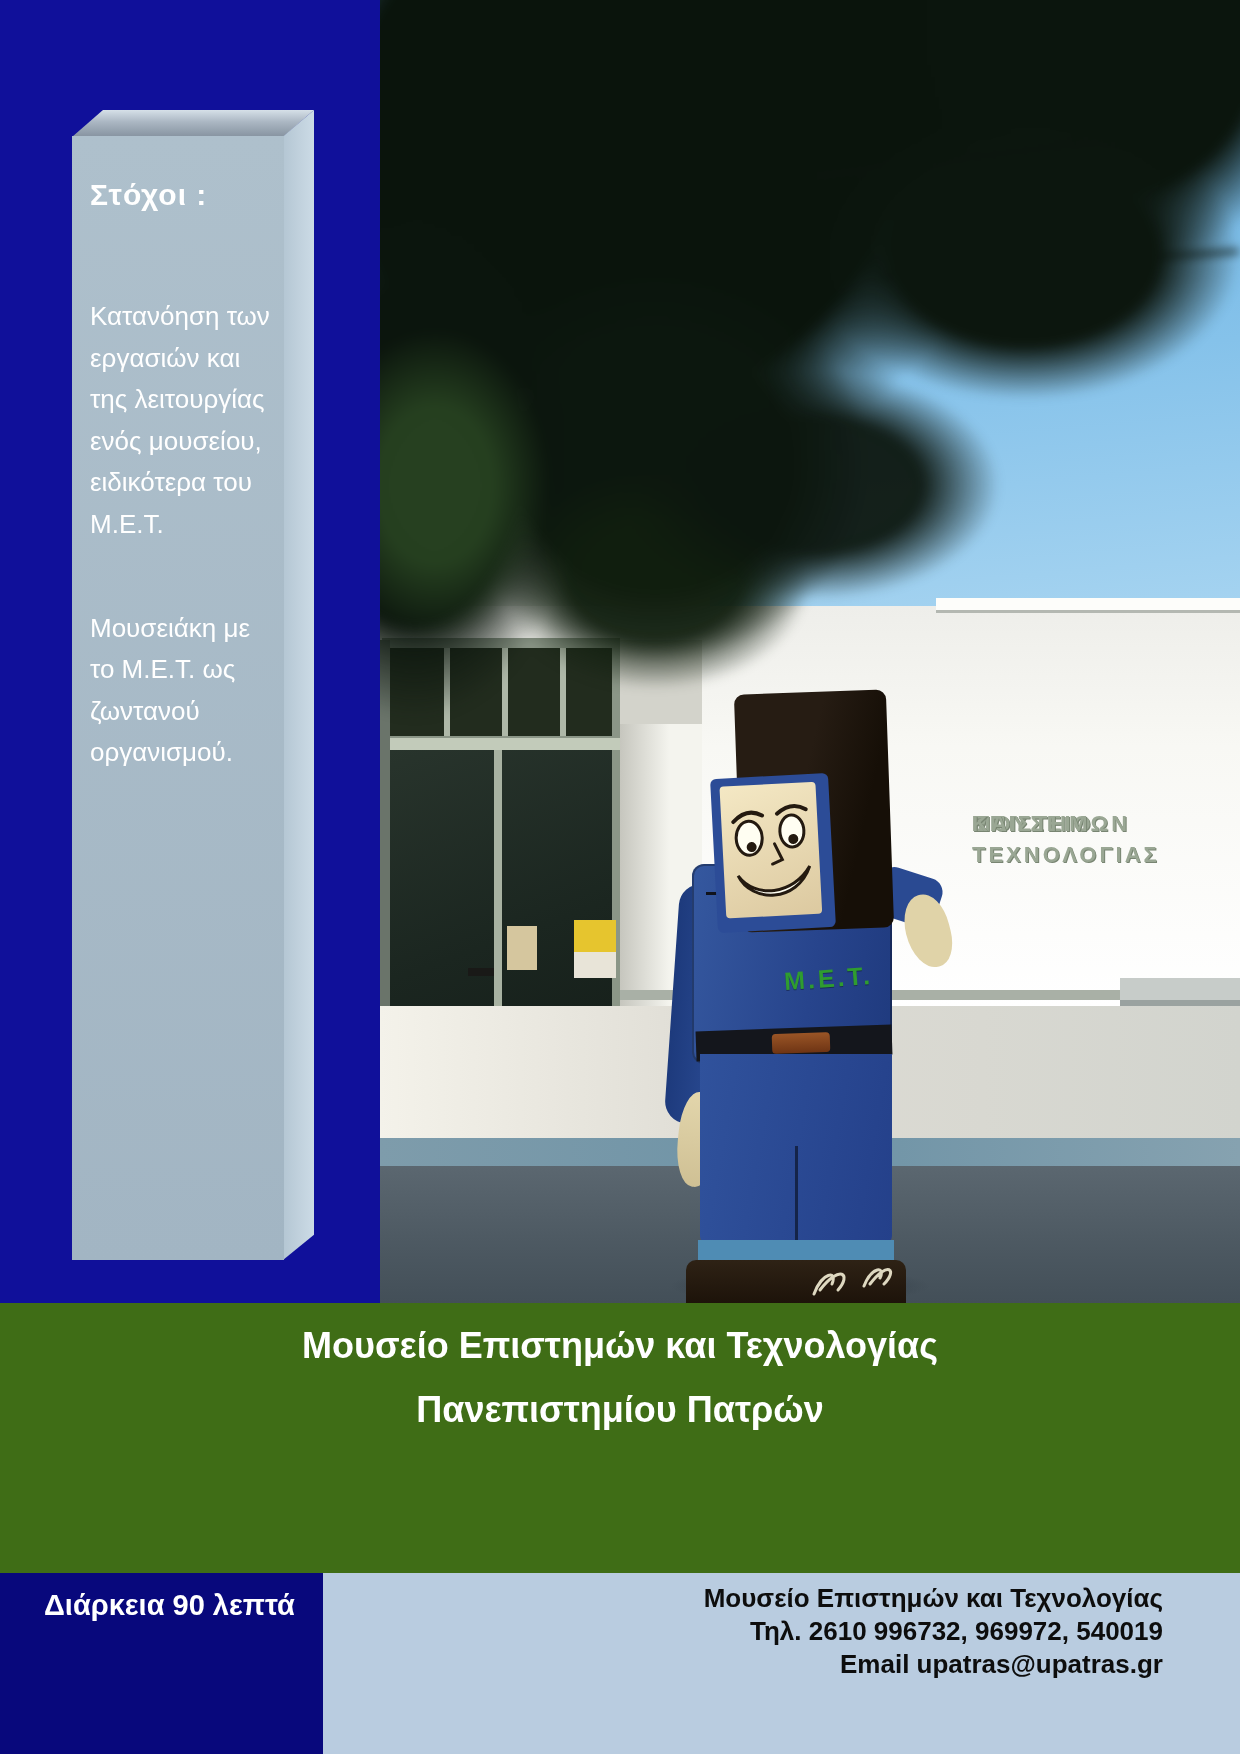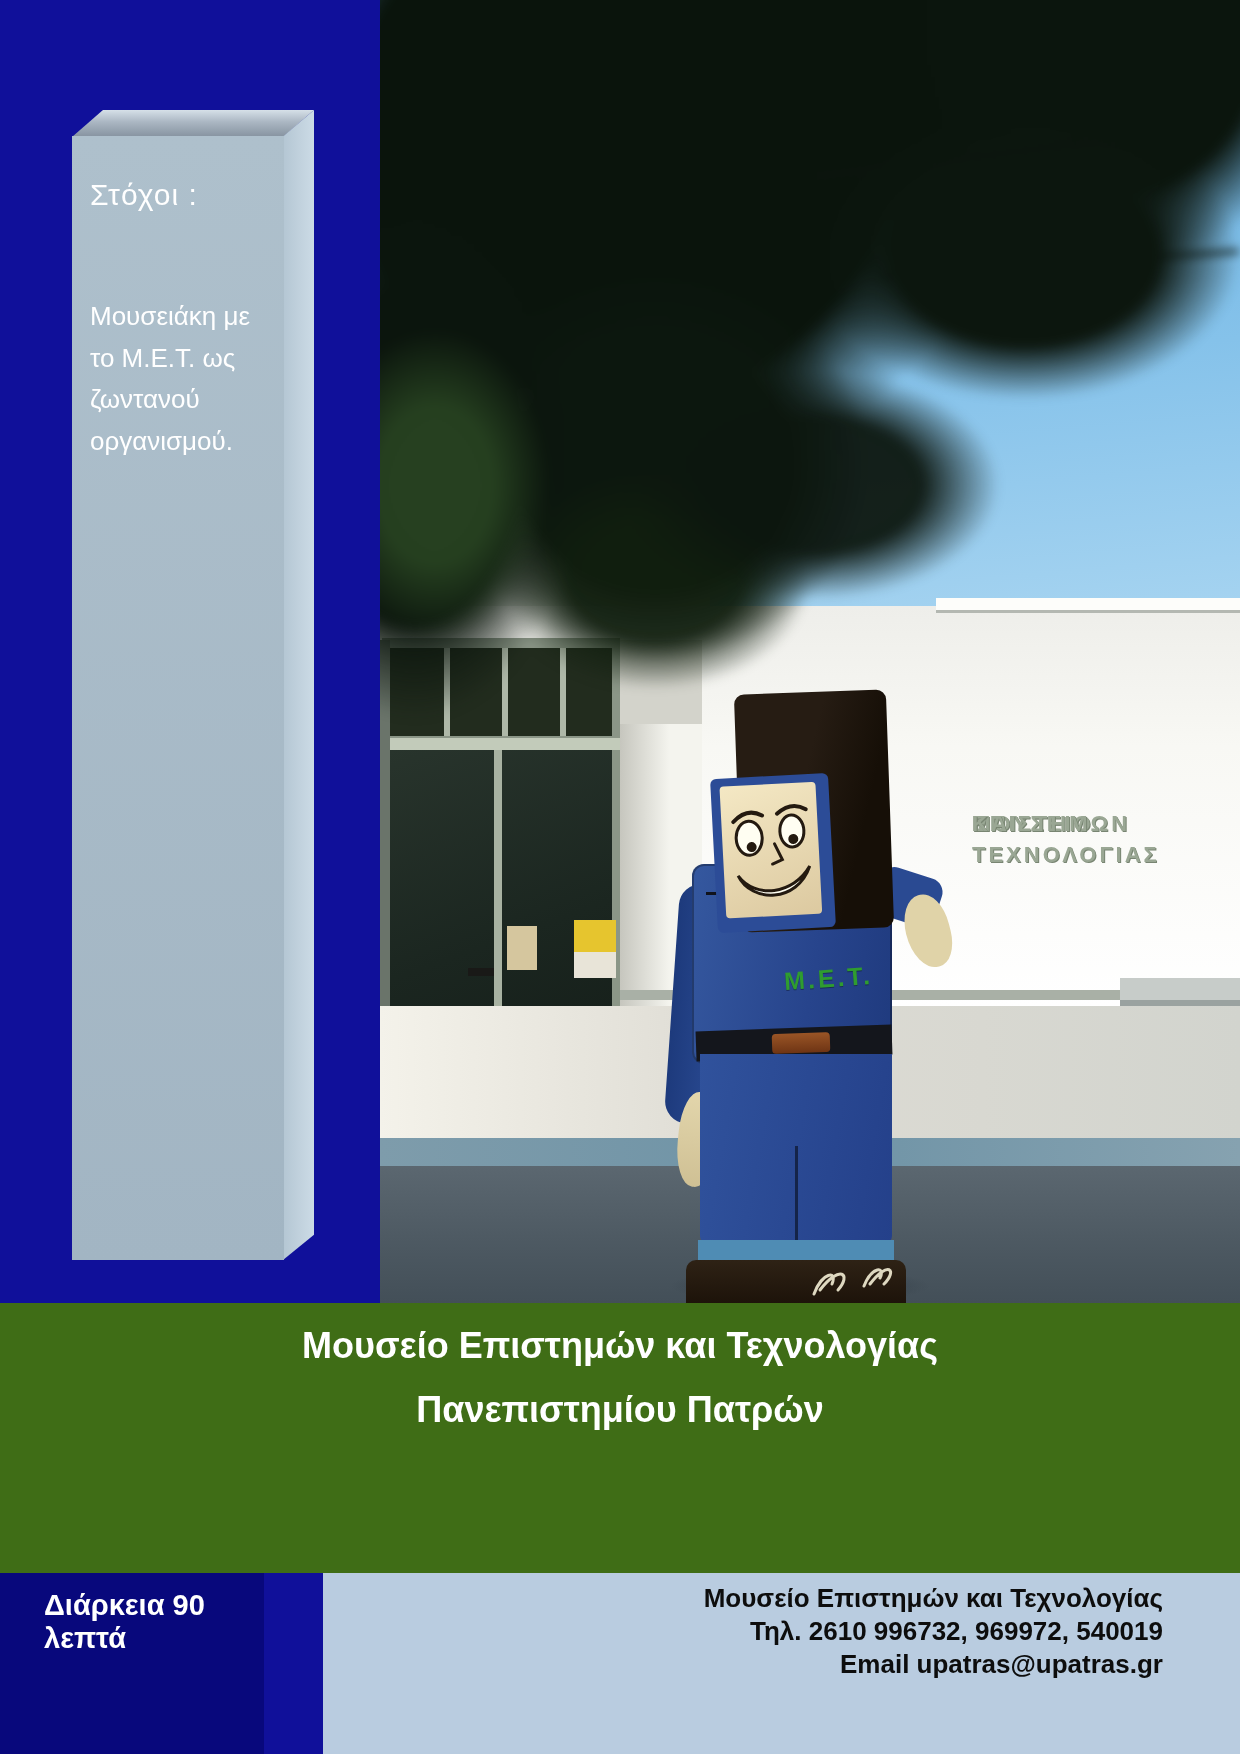--- a/index.html
+++ b/index.html
@@ -17,21 +17,21 @@
   .box-side{
     position:absolute;left:283px;top:110px;width:31px;height:1150px;
     background:linear-gradient(90deg,#b4c6d3,#ccdbe6);
     clip-path:polygon(0 2.3%,100% 0,100% 97.8%,0 100%);
   }
   .box-front{
     position:absolute;left:72px;top:136px;width:212px;height:1124px;
     background:linear-gradient(180deg,#aec0cc 0%,#a2b5c3 100%);
     color:#fff;box-sizing:border-box;padding:42px 8px 0 18px;
   }
-  .box-front h2{margin:0 0 84px 0;font-size:30px;font-weight:normal;letter-spacing:1px;}
+  .box-front h2{margin:0 0 84px 0;font-size:30px;font-weight:bold;letter-spacing:1px;}
   .box-front p{margin:0;font-size:26px;line-height:1.6;}
   .box-front p.g1{margin-bottom:92px;}
   .box-front p.g2{margin-bottom:62px;}
   
   .photo{
     position:absolute;left:380px;top:0;width:860px;height:1303px;overflow:hidden;
     background:linear-gradient(175deg,#63aee2 0%,#85c2ea 30%,#aed8f2 55%,#cde8f8 72%,#dff0fa 100%);
   }
   .photo *{position:absolute;}
   .bldg-upper{left:0;top:290px;width:330px;height:330px;background:#d9ddd5;}
@@ -132,38 +132,39 @@
     position:absolute;left:0;top:1303px;width:1240px;height:270px;background:#3f6d16;
     color:#fff;display:flex;flex-direction:column;align-items:center;
     box-sizing:border-box;padding-top:22px;text-align:center;
   }
   .banner .t1{font-size:36px;font-weight:bold;margin-bottom:22px;}
   .banner .t2{font-size:36px;font-weight:bold;margin-bottom:36px;}
   .banner .t3{font-size:27px;font-weight:normal;margin-bottom:16px;}
   .banner .t4{font-size:34px;font-weight:bold;}
   
   .footer-left{
-    position:absolute;left:0;top:1573px;width:264px;height:181px;background:#08087c;
+    position:absolute;left:0;top:1573px;width:323px;height:181px;background:#08087c;
     color:#fff;box-sizing:border-box;padding:16px 0 0 44px;font-size:29px;font-weight:bold;
   }
   .footer-right{
     position:absolute;left:323px;top:1573px;width:917px;height:181px;background:#b9cce0;
     color:#0d0d0d;box-sizing:border-box;padding:9px 77px 0 0;text-align:right;
     font-size:26px;font-weight:bold;line-height:33px;
   }
 </style>
 </head>
 <body>
 
 <div class="page">
 
   <div class="box-top"></div>
   <div class="box-side"></div>
   <div class="box-front">
     <h2>Στόχοι :</h2>
+    <p class="g2">Κατανόηση των εργασιών και της λειτουργίας ενός μουσείου, ειδικότερα του Μ.Ε.Τ.</p>
     <p class="g3">Μουσειάκη με το Μ.Ε.Τ. ως ζωντανού οργανισμού.</p>
   </div>
 
   <div class="photo">
     <div class="bldg-upper"></div>
     <div class="wall"></div>
     <div class="rooftop"></div>
     <div class="roofline"></div>
 
     <div class="doors">

